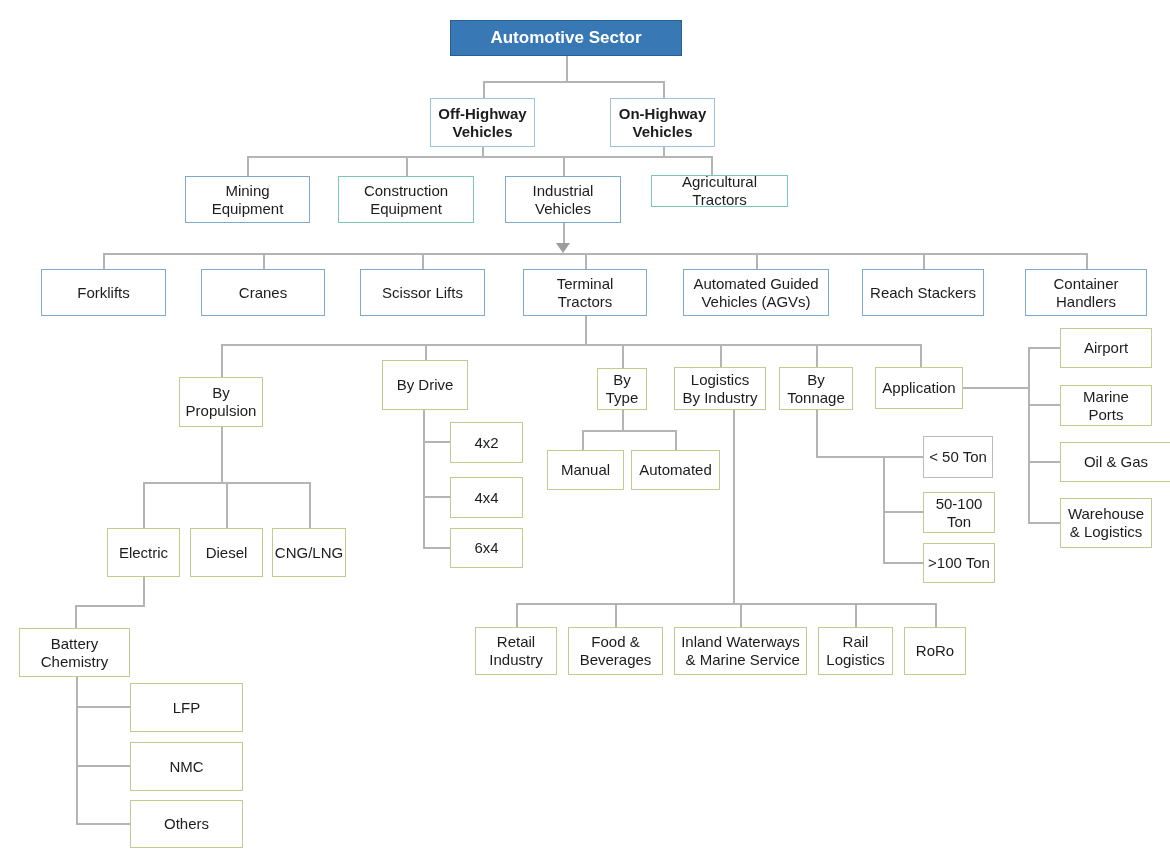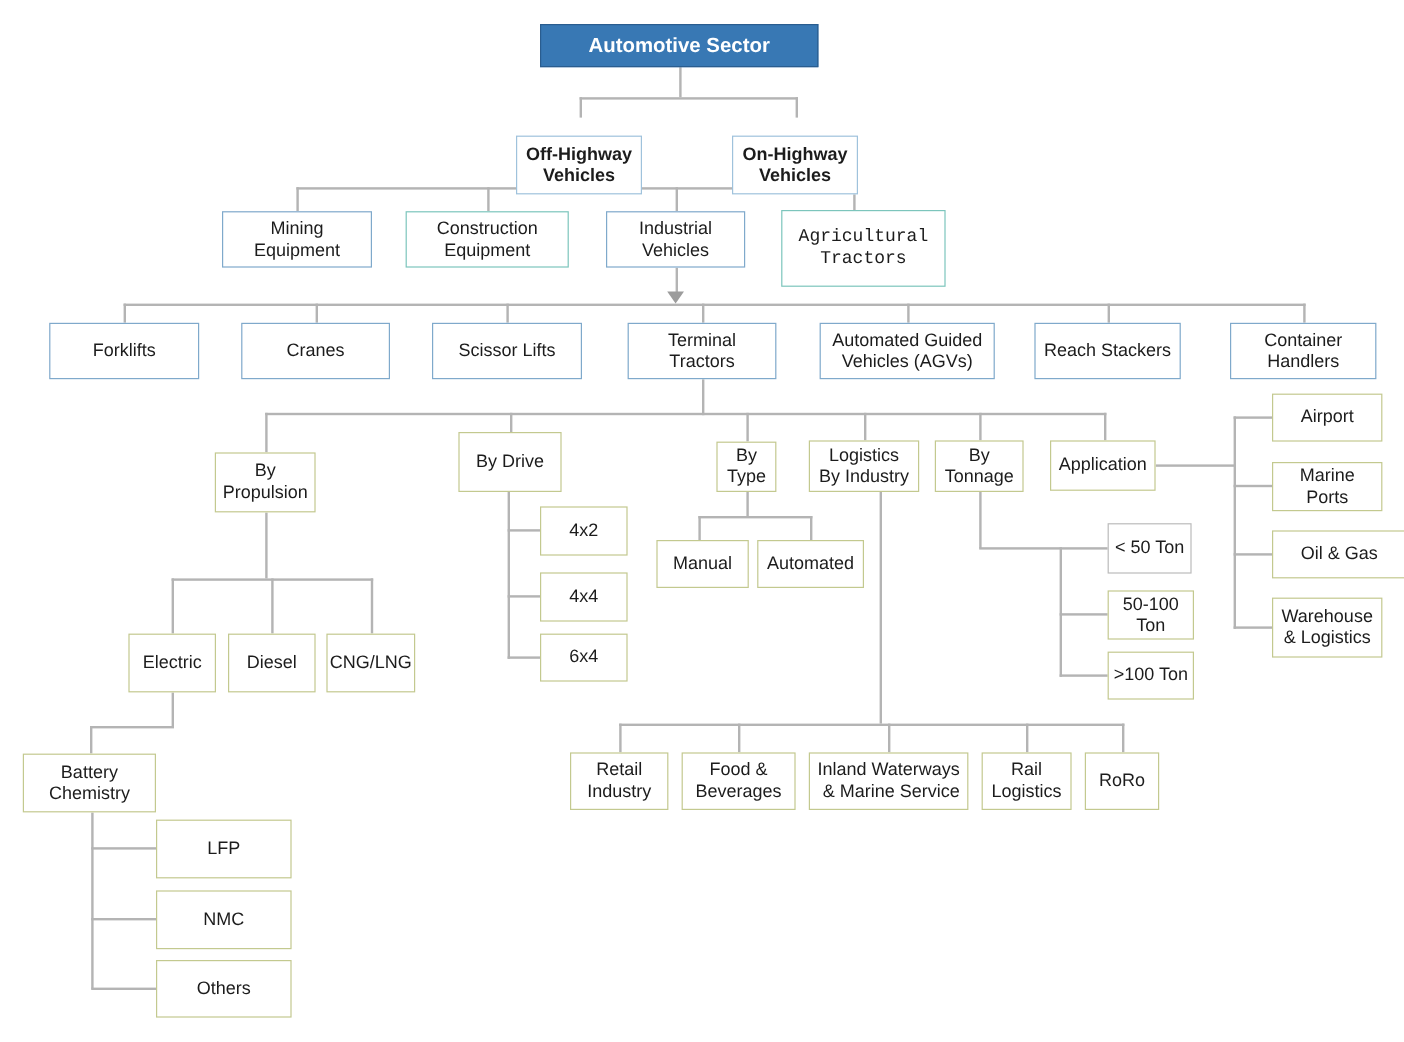--- a/index.html
+++ b/index.html
@@ -14,21 +14,21 @@
   }
   .node{
     position:absolute; box-sizing:border-box; background:#fff;
     border:1px solid var(--blue); color:var(--text);
     display:flex; align-items:center; justify-content:center;
     text-align:center; font-size:15px; line-height:1.17;
     white-space:pre-line; padding:2px 4px; z-index:2;
   }
   .node.root{ background:var(--root-fill); border-color:var(--root-border);
     color:var(--root-text); font-weight:700; font-size:17px; }
-  .node.level2{ font-weight:700; border-color:var(--lblue);margin-top:15px; }
+  .node.level2{ font-weight:700; border-color:var(--lblue); }
   .node.blue{ border-color:var(--blue); }
   .node.teal{ border-color:var(--teal); }
   .node.olive{ border-color:var(--olive); }
   .node.gray{ border-color:var(--gray); }
   .hline,.vline{ position:absolute; background:var(--line); z-index:1; }
   .hline{ height:2px; } .vline{ width:2px; }
   .arrow{ position:absolute; width:0; height:0; z-index:1;
     border-left:7px solid transparent; border-right:7px solid transparent;
     border-top:10px solid #9c9c9c; }
 </style>
@@ -107,21 +107,21 @@
     <div class="node level2" style="left: 430px; top: 98px; width: 105px; height: 49px;">Off-Highway
 Vehicles</div>
     <div class="node level2" style="left: 610px; top: 98px; width: 105px; height: 49px;">On-Highway
 Vehicles</div>
     <div class="node blue" style="left: 185px; top: 176px; width: 125px; height: 47px;">Mining
 Equipment</div>
     <div class="node teal" style="left: 338px; top: 176px; width: 136px; height: 47px;">Construction
 Equipment</div>
     <div class="node blue" style="left: 505px; top: 176px; width: 116px; height: 47px;">Industrial
 Vehicles</div>
-    <div class="node teal" style="left: 651px; top: 175px; width: 137px; height: 64px; font-family: Liberation Mono, monospace;">Agricultural
+    <div class="node teal" style="left: 651px; top: 175px; width: 137px; height: 32px;">Agricultural
 Tractors</div>
     <div class="node blue" style="left: 41px; top: 269px; width: 125px; height: 47px;">Forklifts</div>
     <div class="node blue" style="left: 201px; top: 269px; width: 124px; height: 47px;">Cranes</div>
     <div class="node blue" style="left: 360px; top: 269px; width: 125px; height: 47px;">Scissor Lifts</div>
     <div class="node blue" style="left: 523px; top: 269px; width: 124px; height: 47px;">Terminal
 Tractors</div>
     <div class="node blue" style="left: 683px; top: 269px; width: 146px; height: 47px;">Automated Guided
 Vehicles (AGVs)</div>
     <div class="node blue" style="left: 862px; top: 269px; width: 122px; height: 47px;">Reach Stackers</div>
     <div class="node blue" style="left: 1025px; top: 269px; width: 122px; height: 47px;">Container

